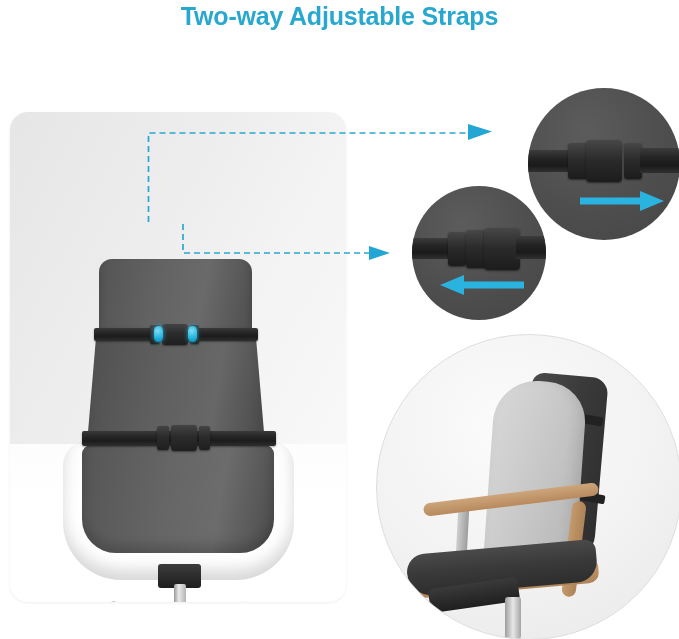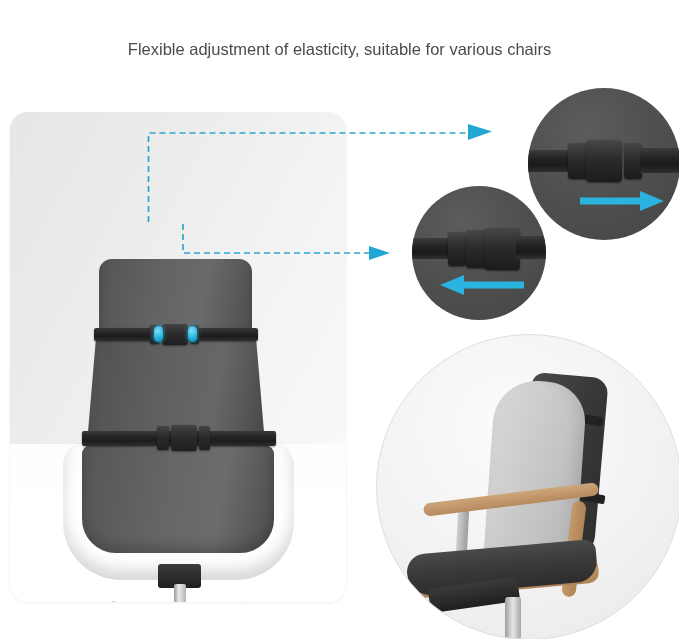--- a/index.html
+++ b/index.html
@@ -284,21 +284,21 @@
     left: 128px; top: 262px; width: 16px; height: 42px;
     background: linear-gradient(90deg,#9d9d9d,#e7e7e7,#a5a5a5);
     border-radius: 3px;
   }
 </style>
 </head>
 <body>
 
 <div id="page">
 
-  <div class="subhead">Flexible adjustment of elasticity, suitable for various chairs</div>
+  <div class="headline">Two-way Adjustable Straps</div>
 
   <div class="stage">
     <div class="stage-floor"></div>
 
     <div class="headrest"></div>
     <div class="backrest"></div>
 
     <div class="wood-shell"></div>
     <div class="seat-pan"></div>
 

